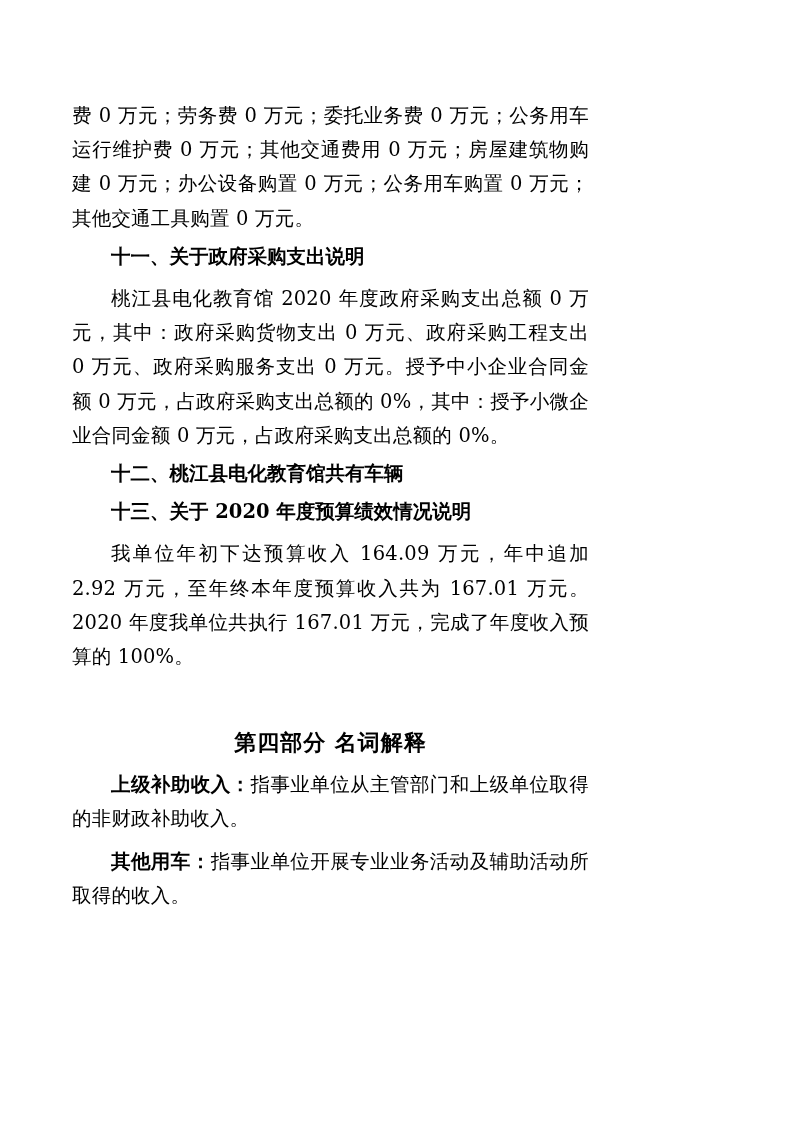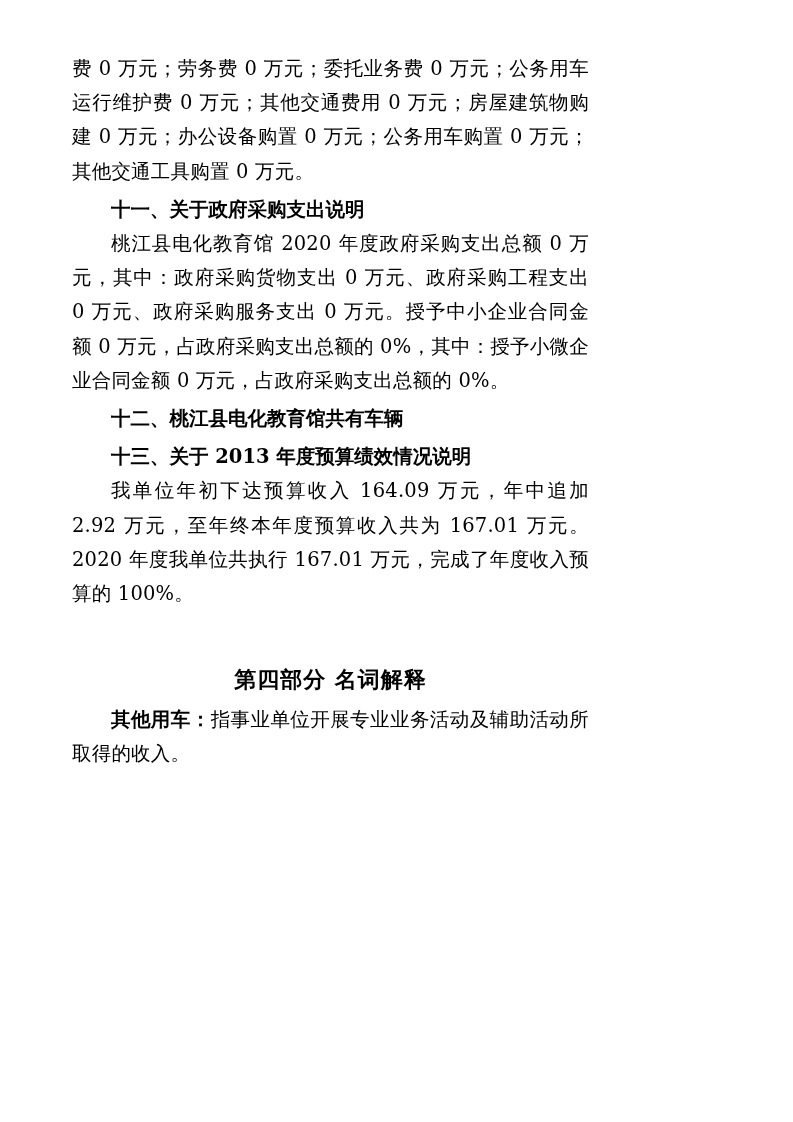--- a/index.html
+++ b/index.html
@@ -12,32 +12,33 @@
     height: 1122px;
     font-family: "DejaVu Serif", "Liberation Serif", serif;
     color: #000000;
     overflow: hidden;
   }
   .page {
     position: relative;
     width: 661px;
     height: 1122px;
     box-sizing: border-box;
-    padding: 52px 72px 0 72px;
+    padding: 99px 72px 0 72px;
   }
   .para {
     font-size: 19.5px;
     line-height: 34.2px;
     text-align: justify;
     text-justify: inter-ideograph;
     margin: 0;
     letter-spacing: 0.2px;
   }
   .indent {
     text-indent: 39px;
+    margin-top: 8px;
   }
   .heading {
     font-size: 19.5px;
     line-height: 34.2px;
     font-weight: bold;
     text-indent: 39px;
     margin: 0;
   }
   .section-title {
     font-size: 22px;
@@ -64,24 +65,25 @@
 
   <h2 class="heading">十一、关于政府采购支出说明</h2>
   <p class="para indent">桃江县电化教育馆 2020 年度政府采购支出总额 0 万元，其中：政府采购货物支出 0 万元、政府采购工程支出 0 万元、政府采购服务支出 0 万元。授予中小企业合同金额 0 万元，占政府采购支出总额的 0%，其中：授予小微企业合同金额 0 万元，占政府采购支出总额的 0%。</p>
 
   <div class="gap-small"></div>
 
   <h2 class="heading">十二、桃江县电化教育馆共有车辆</h2>
 
   <div class="gap-small"></div>
 
-  <h2 class="heading">十三、关于 2013 年度预算绩效情况说明</h2>
+  <h2 class="heading">十三、关于 2020 年度预算绩效情况说明</h2>
   <p class="para indent">我单位年初下达预算收入 164.09 万元，年中追加 2.92 万元，至年终本年度预算收入共为 167.01 万元。2020 年度我单位共执行 167.01 万元，完成了年度收入预算的 100%。</p>
 
   <div class="gap-big"></div>
 
   <h1 class="section-title">第四部分  名词解释</h1>
 
 
+  <p class="para indent"><span class="term">上级补助收入：</span><span>指事业单位从主管部门和上级单位取得的非财政补助收入。</span></p>
 
   <p class="para indent"><span class="term">其他用车：</span><span>指事业单位开展专业业务活动及辅助活动所取得的收入。</span></p>
 
 </div>
 
 </body></html>

